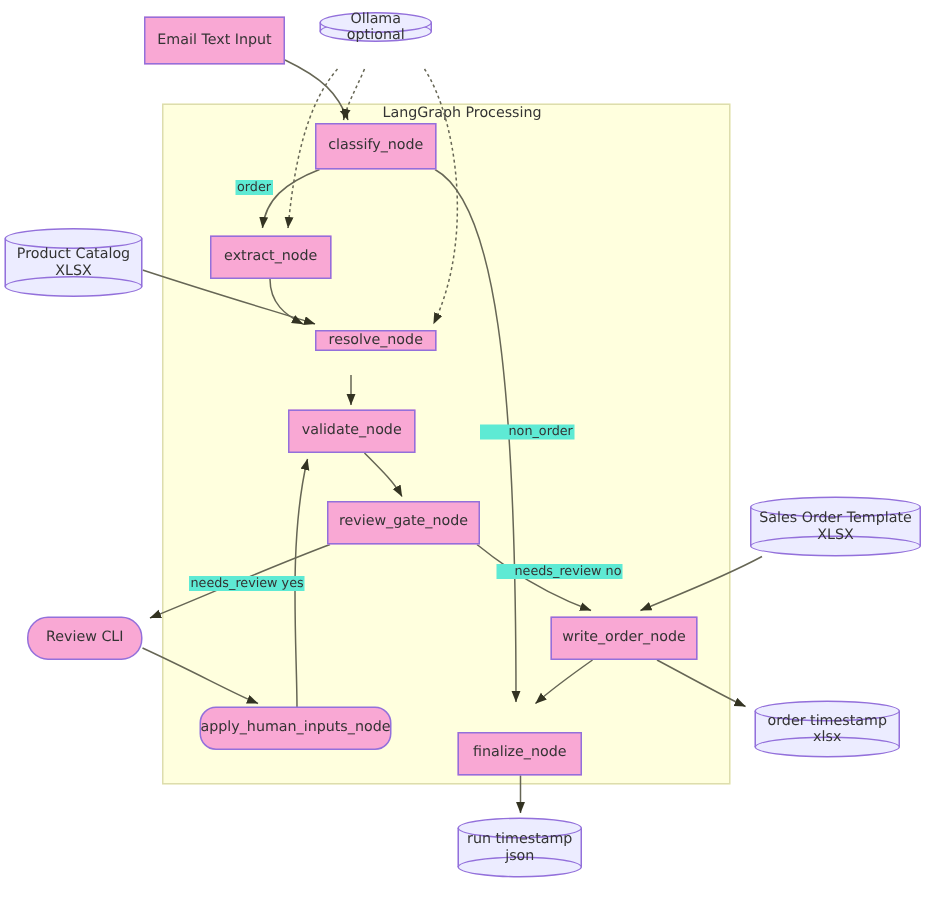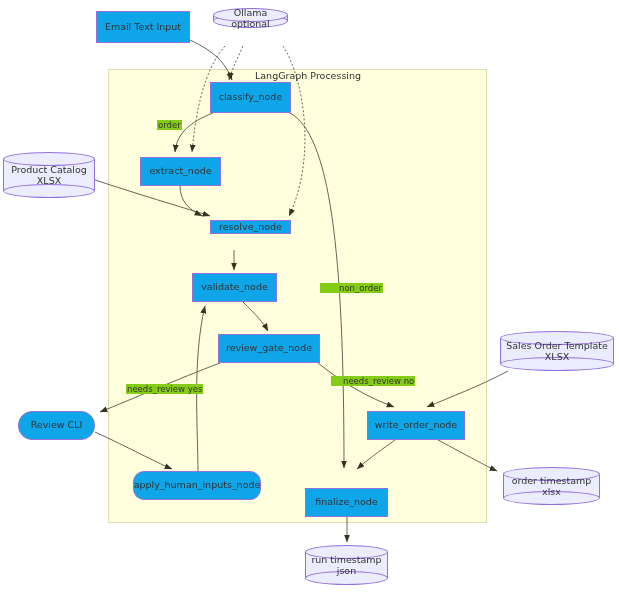--- a/index.html
+++ b/index.html
@@ -6,21 +6,21 @@
   body{font-family:"DejaVu Sans","Liberation Sans",sans-serif;}
   #canvas{position:relative;width:619px;height:600px;overflow:hidden;background:#ffffff;}
   svg.layer{position:absolute;left:0;top:0;width:619px;height:600px;pointer-events:none;}
   .subgraph{
     position:absolute;background:#ffffde;border:1px solid #ddddad;
   }
   .subgraph-title{
     position:absolute;font-size:9.5px;color:#333333;white-space:nowrap;
   }
   .node{
-    position:absolute;background:#0ea5e9;border:1px solid #9370db;
+    position:absolute;background:#f9a8d4;border:1px solid #9370db;
     display:flex;align-items:center;justify-content:center;
     font-size:9.5px;color:#333333;box-sizing:border-box;text-align:center;
     line-height:1.1;
   }
   .cyl{
     position:absolute;box-sizing:border-box;
   }
   .cyl .body{
     position:absolute;left:0;right:0;top:7px;bottom:7px;
     background:#ececff;border-left:1px solid #9370db;border-right:1px solid #9370db;
@@ -32,21 +32,21 @@
   .cyl .bot{
     position:absolute;left:0;right:0;bottom:0;height:14px;
     background:#ececff;border:1px solid #9370db;border-radius:50%;box-sizing:border-box;
   }
   .cyl .lbl{
     position:absolute;left:0;right:0;top:0;bottom:0;
     display:flex;align-items:center;justify-content:center;
     font-size:9.5px;color:#333333;text-align:center;z-index:3;
   }
   .edge-label{
-    position:absolute;background:#84cc16;color:#333333;font-size:8.5px;
+    position:absolute;background:#5eead4;color:#333333;font-size:8.5px;
     padding:0 1px;white-space:nowrap;
   }
 </style>
 </head>
 <body>
 
 <div id="canvas">
 
   <div class="subgraph" style="left:108px;top:69px;width:377px;height:452px;"></div>
   <div class="subgraph-title" style="left:255px;top:70px;">LangGraph Processing</div>

